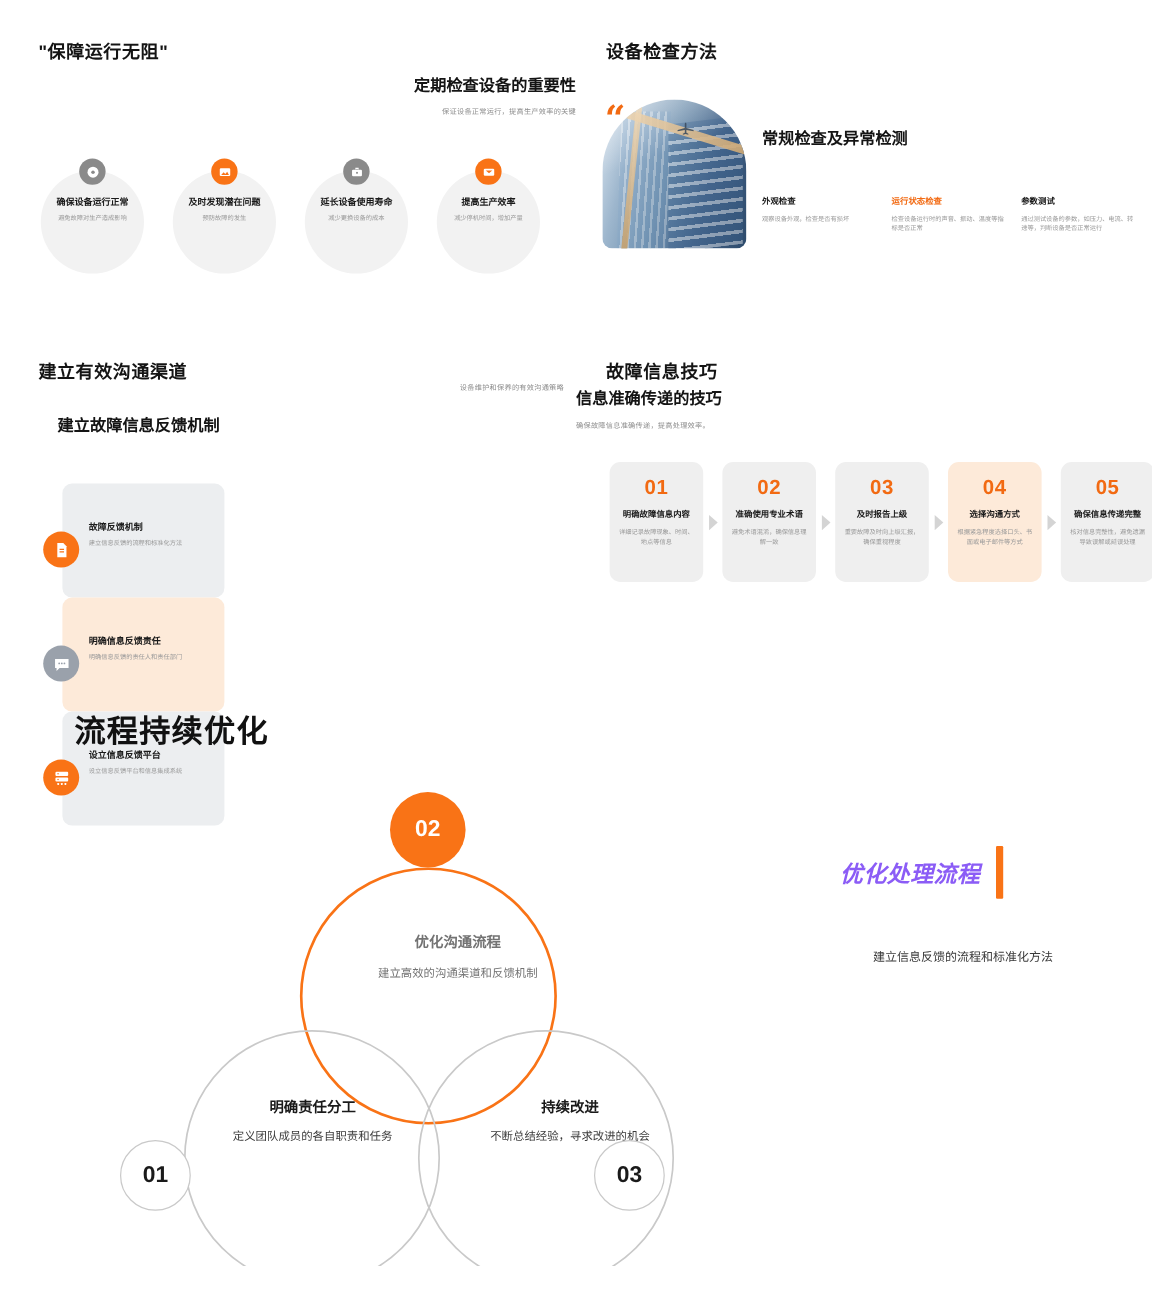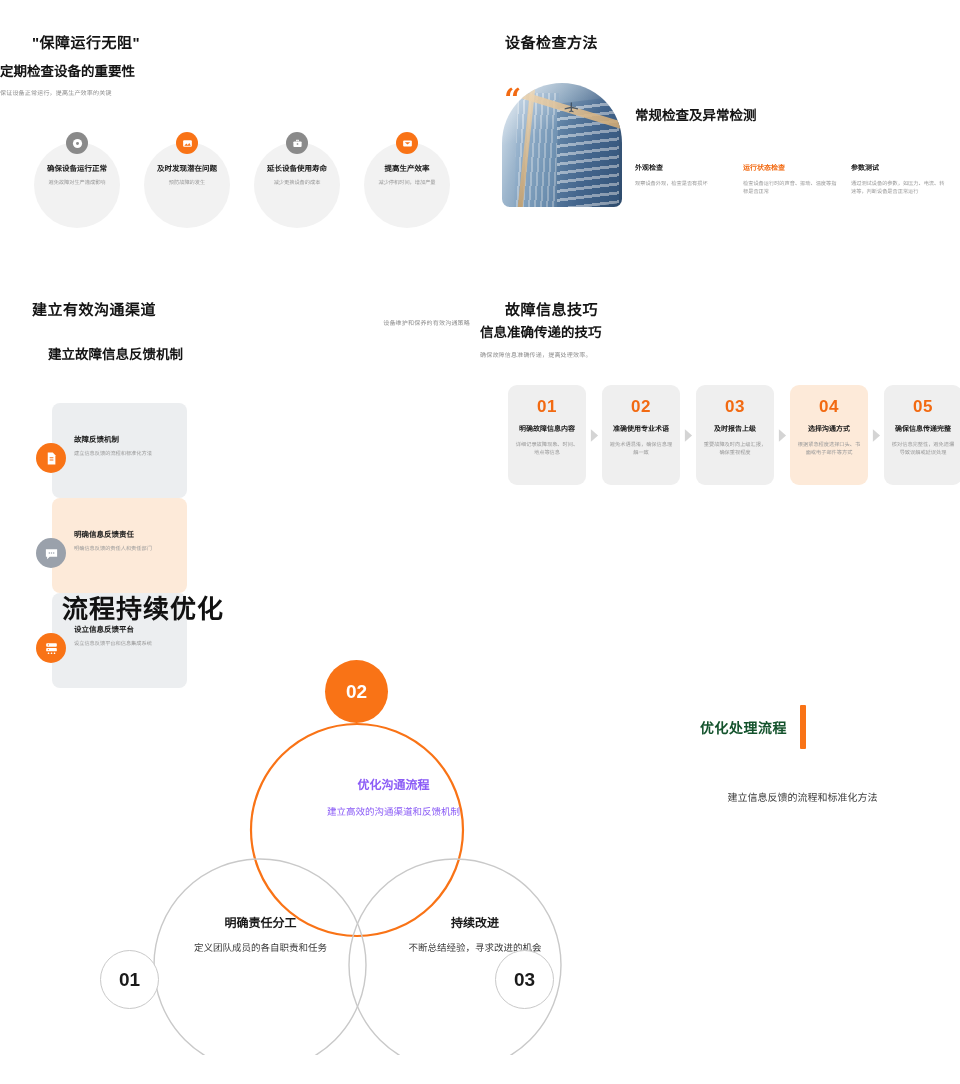--- a/index.html
+++ b/index.html
@@ -17,21 +17,21 @@
   
   .sec-title {
     font-size: 15px; font-weight: 700; color:#141414; letter-spacing:.5px;
   }
   .mid-title { font-size: 13.5px; font-weight: 700; color:#141414; }
   .mini-sub { font-size: 6px; color:#8d8d8d; letter-spacing:.2px; }
 
   
   #panel1 { position:absolute; left:0; top:0; width:480px; height:265px; }
   #p1-title { position:absolute; left:32px; top:31px; }
-  #p1-head  { position:absolute; left:0; top:60px; width:480px; text-align:left; }
+  #p1-head  { position:absolute; left:0; top:60px; width:480px; text-align:right; }
   #p1-head .mid-title { display:block; }
   #p1-head .mini-sub  { display:block; margin-top:8px; }
 
   .circle-row { position:absolute; left:22px; top:132px; width:440px; display:flex; gap:0; }
   .circ-item { position:relative; width:110px; height:96px; }
   .circ-bg {
     position:absolute; left:50%; top:10px; transform:translateX(-50%);
     width:86px; height:86px; border-radius:50%; background:#f2f2f2;
   }
   .circ-badge {
@@ -133,37 +133,37 @@
   .chev svg { width:9px; height:13px; fill:#d4d4d4; }
 
   
   #panel5 { position:absolute; left:0; top:540px; width:960px; height:544px; }
   #p5-title { position:absolute; left:62px; top:48px; font-size:26px; font-weight:700; color:#111; letter-spacing:1px; }
   #venn { position:absolute; left:60px; top:85px; width:520px; height:430px; }
   #venn svg { position:absolute; inset:0; }
   .v-lbl { position:absolute; text-align:center; }
   .v-lbl h4 { font-weight:700; }
   .v-lbl p { line-height:1.5; }
-  #v2 { left:246px; top:150px; width:175px; color:#8b5cf6; }
+  #v2 { left:234px; top:150px; width:175px; color:#737373; }
   #v2 h4 { font-size:12px; }
   #v2 p { font-size:9.5px; margin-top:13px; }
   #v1 { left:113px; top:288px; width:175px; color:#1a1a1a; }
   #v1 h4 { font-size:12px; }
   #v1 p { font-size:9.5px; margin-top:11px; color:#3a3a3a; }
   #v3 { left:335px; top:288px; width:160px; color:#1a1a1a; }
   #v3 h4 { font-size:12px; }
   #v3 p { font-size:9.5px; margin-top:11px; color:#3a3a3a; }
   .v-badge { position:absolute; display:flex; align-items:center; justify-content:center; border-radius:50%; font-weight:700; }
   #b02 { left:265px; top:35px; width:63px; height:63px; background:#f97316; color:#fff; font-size:19px; }
   #b01 { left:40px; top:325px; width:59px; height:59px; border:1px solid #c9c9c9; color:#1a1a1a; font-size:19px; background:#fff; }
   #b03 { left:435px; top:325px; width:59px; height:59px; border:1px solid #c9c9c9; color:#1a1a1a; font-size:19px; background:#fff; }
 
   #p5-right { position:absolute; left:700px; top:165px; width:230px; }
   #p5-right .rt-row { display:flex; align-items:center; gap:13px; }
-  #p5-right h3 { font-size:14px; font-weight:700; color:#14532d; letter-spacing:.5px; }
+  #p5-right h3 { font-size:19px; font-weight:700; color:#8b5cf6; letter-spacing:.5px;font-style:italic; }
   #p5-right .bar { width:6px; height:44px; background:#f97316; border-radius:1px; }
   #p5-right .rt-sub { margin-top:40px; font-size:10px; color:#3a3a3a; text-align:center; width:255px; margin-left:-25px; }
 </style>
 </head>
 <body>
 
 <div class="page">
 
   <section id="panel1">
     <div id="p1-title" class="sec-title">"保障运行无阻"</div>

